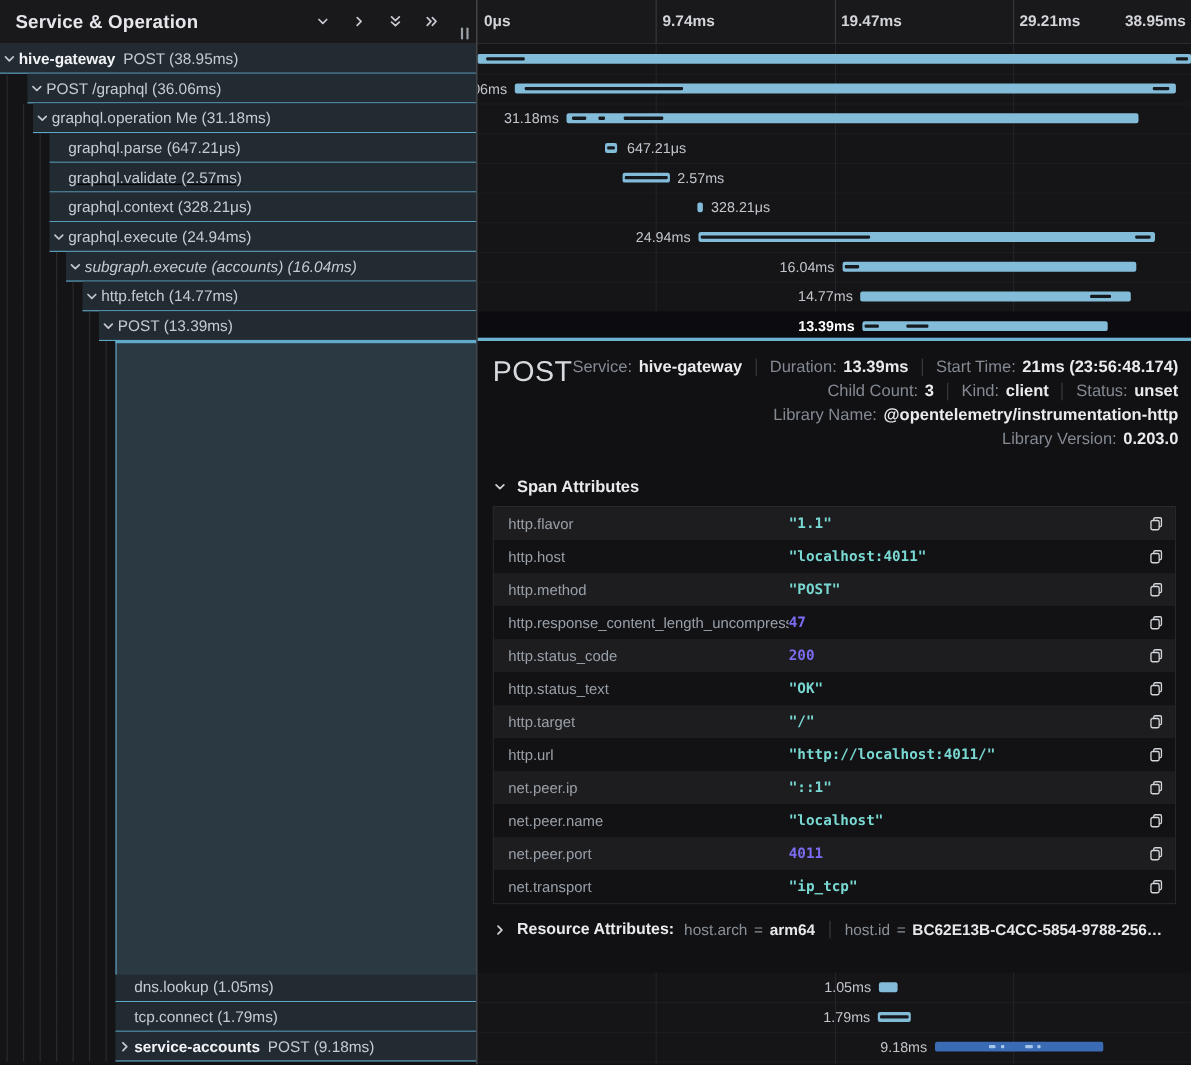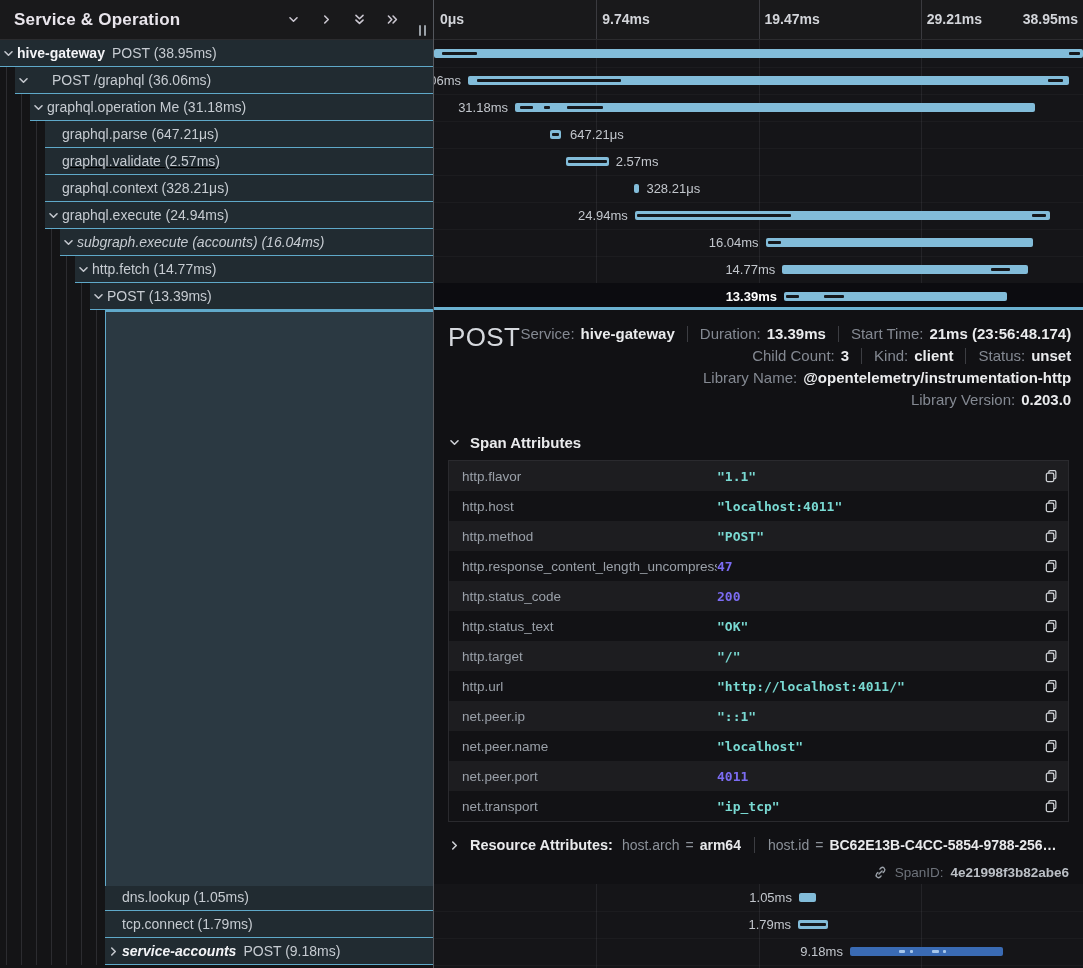--- a/index.html
+++ b/index.html
@@ -15,21 +15,21 @@
   .hicons{display:flex;margin-right:26px;gap:3px;}
   .grip{position:absolute;left:419px;top:25px;display:flex;gap:3px;cursor:col-resize;}
   .grip i{display:block;width:2px;height:11px;background:#9aa0a7;border-radius:1px;}
 
   .trow{position:absolute;left:0;width:433px;height:27px;cursor:pointer;}
   .guide{position:absolute;top:0;width:1px;height:27px;background:#2c2c30;}
   .rc{position:relative;height:26px;background:#212b31;border-bottom:1px solid #5fa9c9;
       display:flex;align-items:center;font-size:14px;white-space:nowrap;overflow:hidden;}
   .exp{width:17px;flex:none;display:flex;align-items:center;justify-content:center;color:#c3c7cd;}
   .svc{font-weight:700;color:#f2f3f6;margin-right:7px;}
-  .svc.it{font-style:italic;}
+  .svc.it{}
   .lbl{color:#c6cbd1;}
 
   .dbox{position:absolute;left:105px;top:310px;width:328px;height:574px;background:#2b3942;
         border-top:2px solid #61aacb;border-left:1px solid #61aacb;}
   .dbox-guides{position:absolute;left:0;top:310px;width:105px;height:574px;}
   .dbox-guides i{position:absolute;top:0;width:1px;height:574px;background:#2c2c30;}
 
   
   .tl{position:absolute;left:434px;top:0;width:649px;height:968px;background:#151518;overflow:hidden;}
   .vdiv{position:absolute;left:433px;top:0;width:1px;height:968px;background:#54575d;z-index:6;}
@@ -126,21 +126,21 @@
               <svg width="13" height="13" viewBox="0 0 14 14" fill="none" stroke="currentColor" stroke-width="1.7" stroke-linecap="round" stroke-linejoin="round">
                 <path d="M3.2 5.1l3.8 3.8 3.8-3.8"></path>
               </svg>
             </span>
             <span class="svc">hive-gateway</span>
             <span class="lbl">POST (38.95ms)</span>
           </div>
         </div>
         <div class="trow" style="top: 67px;">
           <span class="guide" style="left: 6px;"></span>
-          <div class="rc" style="margin-left: 15px; gap: 20px;">
+          <div class="rc" style="margin-left: 25px;">
             <span class="exp">
               <svg width="13" height="13" viewBox="0 0 14 14" fill="none" stroke="currentColor" stroke-width="1.7" stroke-linecap="round" stroke-linejoin="round">
                 <path d="M3.2 5.1l3.8 3.8 3.8-3.8"></path>
               </svg>
             </span>
             <span class="lbl">POST /graphql (36.06ms)</span>
           </div>
         </div>
         <div class="trow" style="top: 94px;">
           <span class="guide" style="left: 6px;"></span>
@@ -603,26 +603,15 @@
             </span>
             <span class="rsep"></span>
             <span class="pair">
               <span class="pk">host.id</span>
               <span class="pe">=</span>
               <span class="pv">BC62E13B-C4CC-5854-9788-256…</span>
             </span>
           </span>
       </div>
 
-      <div class="sid">
-        <span class="licon" id="link-icon">
-            <svg width="15" height="15" viewBox="0 0 16 16" fill="none" stroke="currentColor" stroke-width="1.5" stroke-linecap="round">
-              <path d="M6.3 9.7l3.4-3.4"></path>
-              <path d="M7.3 4.4l1.3-1.3a2.5 2.5 0 0 1 3.5 3.5L10.8 7.9"></path>
-              <path d="M8.7 11.6l-1.3 1.3a2.5 2.5 0 0 1-3.5-3.5l1.3-1.3"></path>
-            </svg>
-          </span>
-        <span class="sid-label">SpanID:</span>
-        <span class="sid-val">4e21998f3b82abe6</span>
-      </div>
     </div>
   </div>
 </div>
 
 </body></html>

